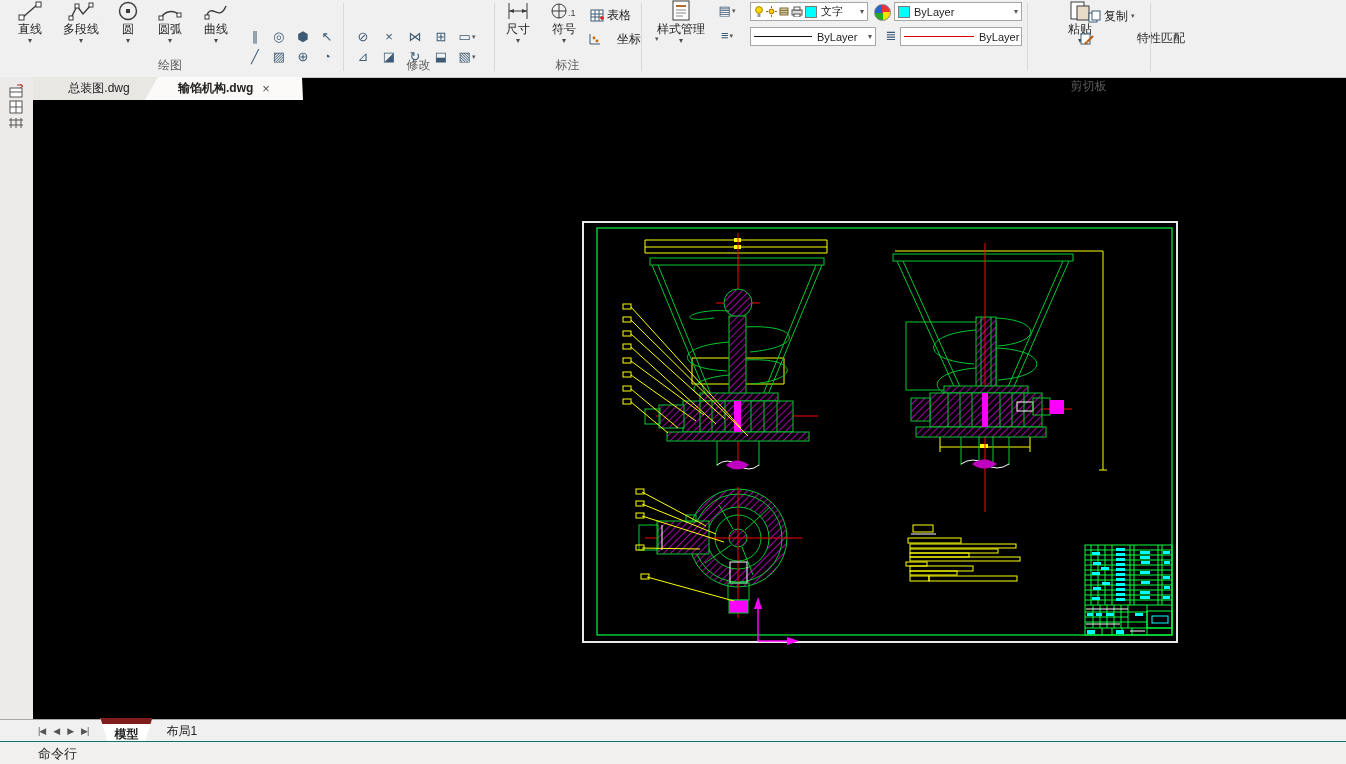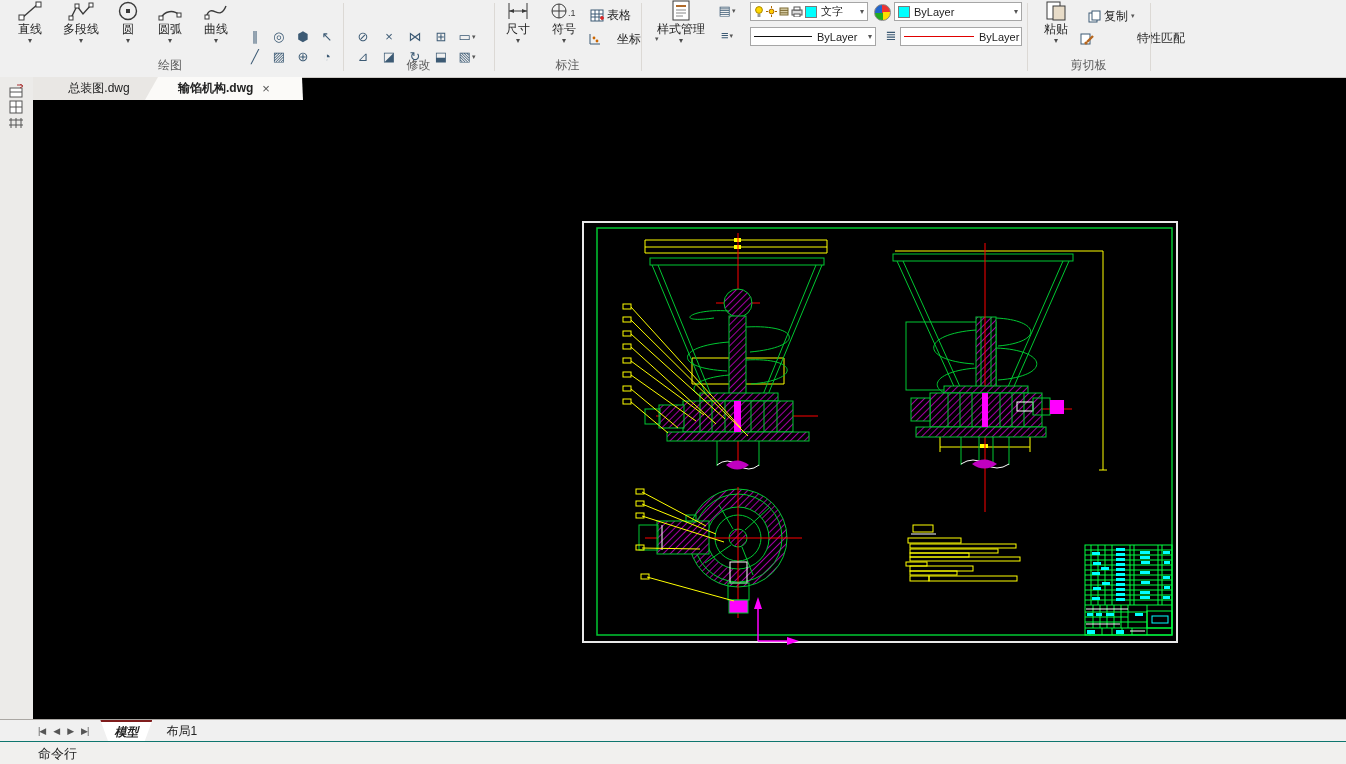--- a/index.html
+++ b/index.html
@@ -35,21 +35,21 @@
     font-size:12px;color:#222;clip-path:polygon(13px 0,calc(100% - 1px) 0,100% 100%,0 100%);}
   .doctab.active{background:#fbfaf8;font-weight:bold;}
   .doctab .close{font-weight:normal;margin-left:9px;color:#555;font-size:13px;line-height:13px;}
   
   .layoutbar{position:absolute;left:0;top:719px;width:1346px;height:22px;background:#f0f0f0;
     border-top:1px solid #aaa7a3;display:flex;align-items:center;z-index:6;}
   .nav{font-size:9px;color:#555;margin-left:8px;letter-spacing:-1px;}
   .nav:first-child{margin-left:38px;}
   .ltab{height:20px;display:flex;align-items:center;padding:0 14px;font-size:12px;color:#222;
     clip-path:polygon(0 0,100% 0,calc(100% - 8px) 100%,8px 100%);}
-  .ltab.active{background:#ffffff;font-weight:bold;border-top:2px solid #7f1d1d;font-style:italic;}
+  .ltab.active{background:#ffffff;font-weight:bold;border-top:6px solid #7f1d1d;}
   .cmd{position:absolute;left:0;top:741px;width:1346px;height:23px;background:#f1f0ee;
     border-top:1px solid #0f766e;display:flex;align-items:center;font-size:13px;color:#1f1f1f;z-index:6;}
   .cmd span{margin-left:38px;}
   svg{display:block;}
 </style>
 </head>
 <body>
 
 <div class="ribbon">
 
@@ -262,21 +262,21 @@
   </div>
   <div class="small-ic" style="left:880px;top:27px;">≣</div>
   <div class="combo" style="left:900px;top:27px;width:122px;">
     <span class="linesample red"></span>
     <span>ByLayer</span>
     <span class="carrow">▾</span>
   </div>
 
   <div class="vdiv" style="left:1027px;"></div>
 
-  <div class="big-btn" style="left:1036px;width:40px;">
+  <div class="big-btn" style="left:1060px;width:40px;">
     <span class="bicon">
       <svg width="22" height="21">
           <rect x="2" y="2" width="13" height="17" fill="#fff" stroke="#3a3a3a"></rect>
           <rect x="8" y="6" width="12" height="14" fill="#e8dcc8" stroke="#3a3a3a"></rect>
         </svg>
     </span>
     <span class="blabel">粘贴</span>
     <span class="barrow">▾</span>
   </div>
   <div class="icon-label-btn" style="left:1080px;top:7px;margin-left:8px;">
@@ -292,21 +292,21 @@
   <div class="icon-label-btn" style="left:1080px;top:29px;gap:40px;">
     <span class="gl">
         <svg width="14" height="13">
           <rect x="1" y="2" width="9" height="10" fill="#fff" stroke="#3c5a74"></rect>
           <path d="M7,10 L13,4" stroke="#b5651d" stroke-width="2.4"></path>
           <circle cx="6" cy="11" r="1.6" fill="#b5651d"></circle>
         </svg>
       </span>
     <span>特性匹配</span>
   </div>
-  <div class="group-label" style="left:1027px;width:123px;">剪切板</div>
+  <div class="group-label" style="left:1027px;width:123px;margin-top:21px;">剪切板</div>
 
   <div class="vdiv" style="left:1150px;"></div>
 </div>
 
 <div class="canvas">
   <svg width="1346" height="764" viewBox="0 0 1346 764" style="position:absolute;left:-33px;top:-77px;">
     <defs>
       <pattern id="hm" width="5" height="5" patternUnits="userSpaceOnUse" patternTransform="rotate(45)">
         <rect width="5" height="5" fill="#000"></rect>
         <line x1="0" y1="0" x2="0" y2="5" stroke="#c000c0" stroke-width="1.7"></line>

